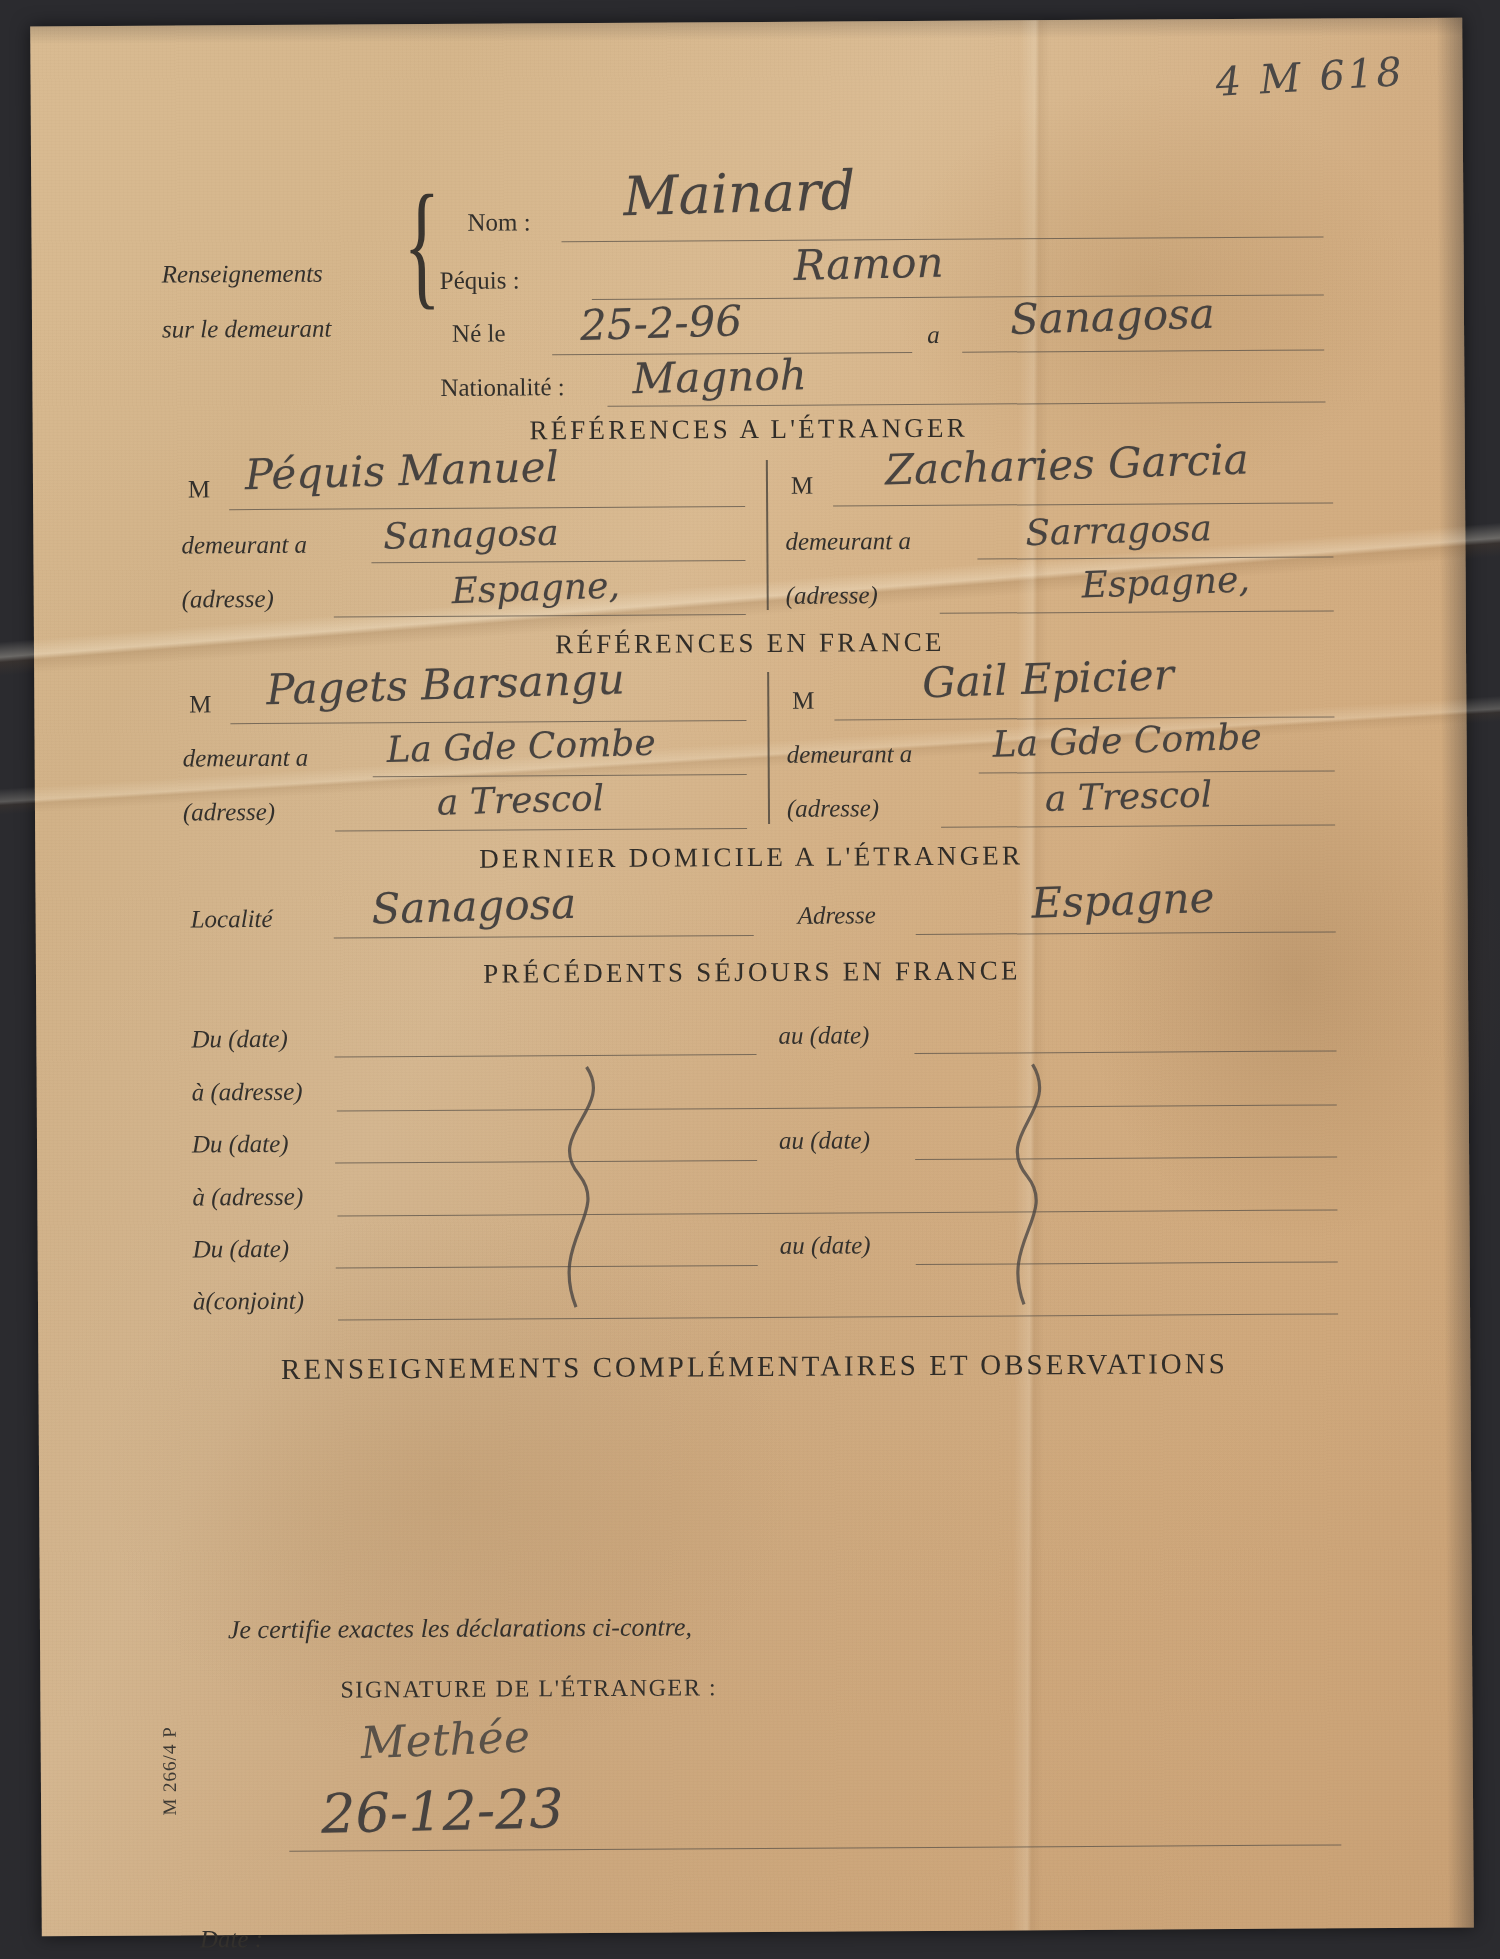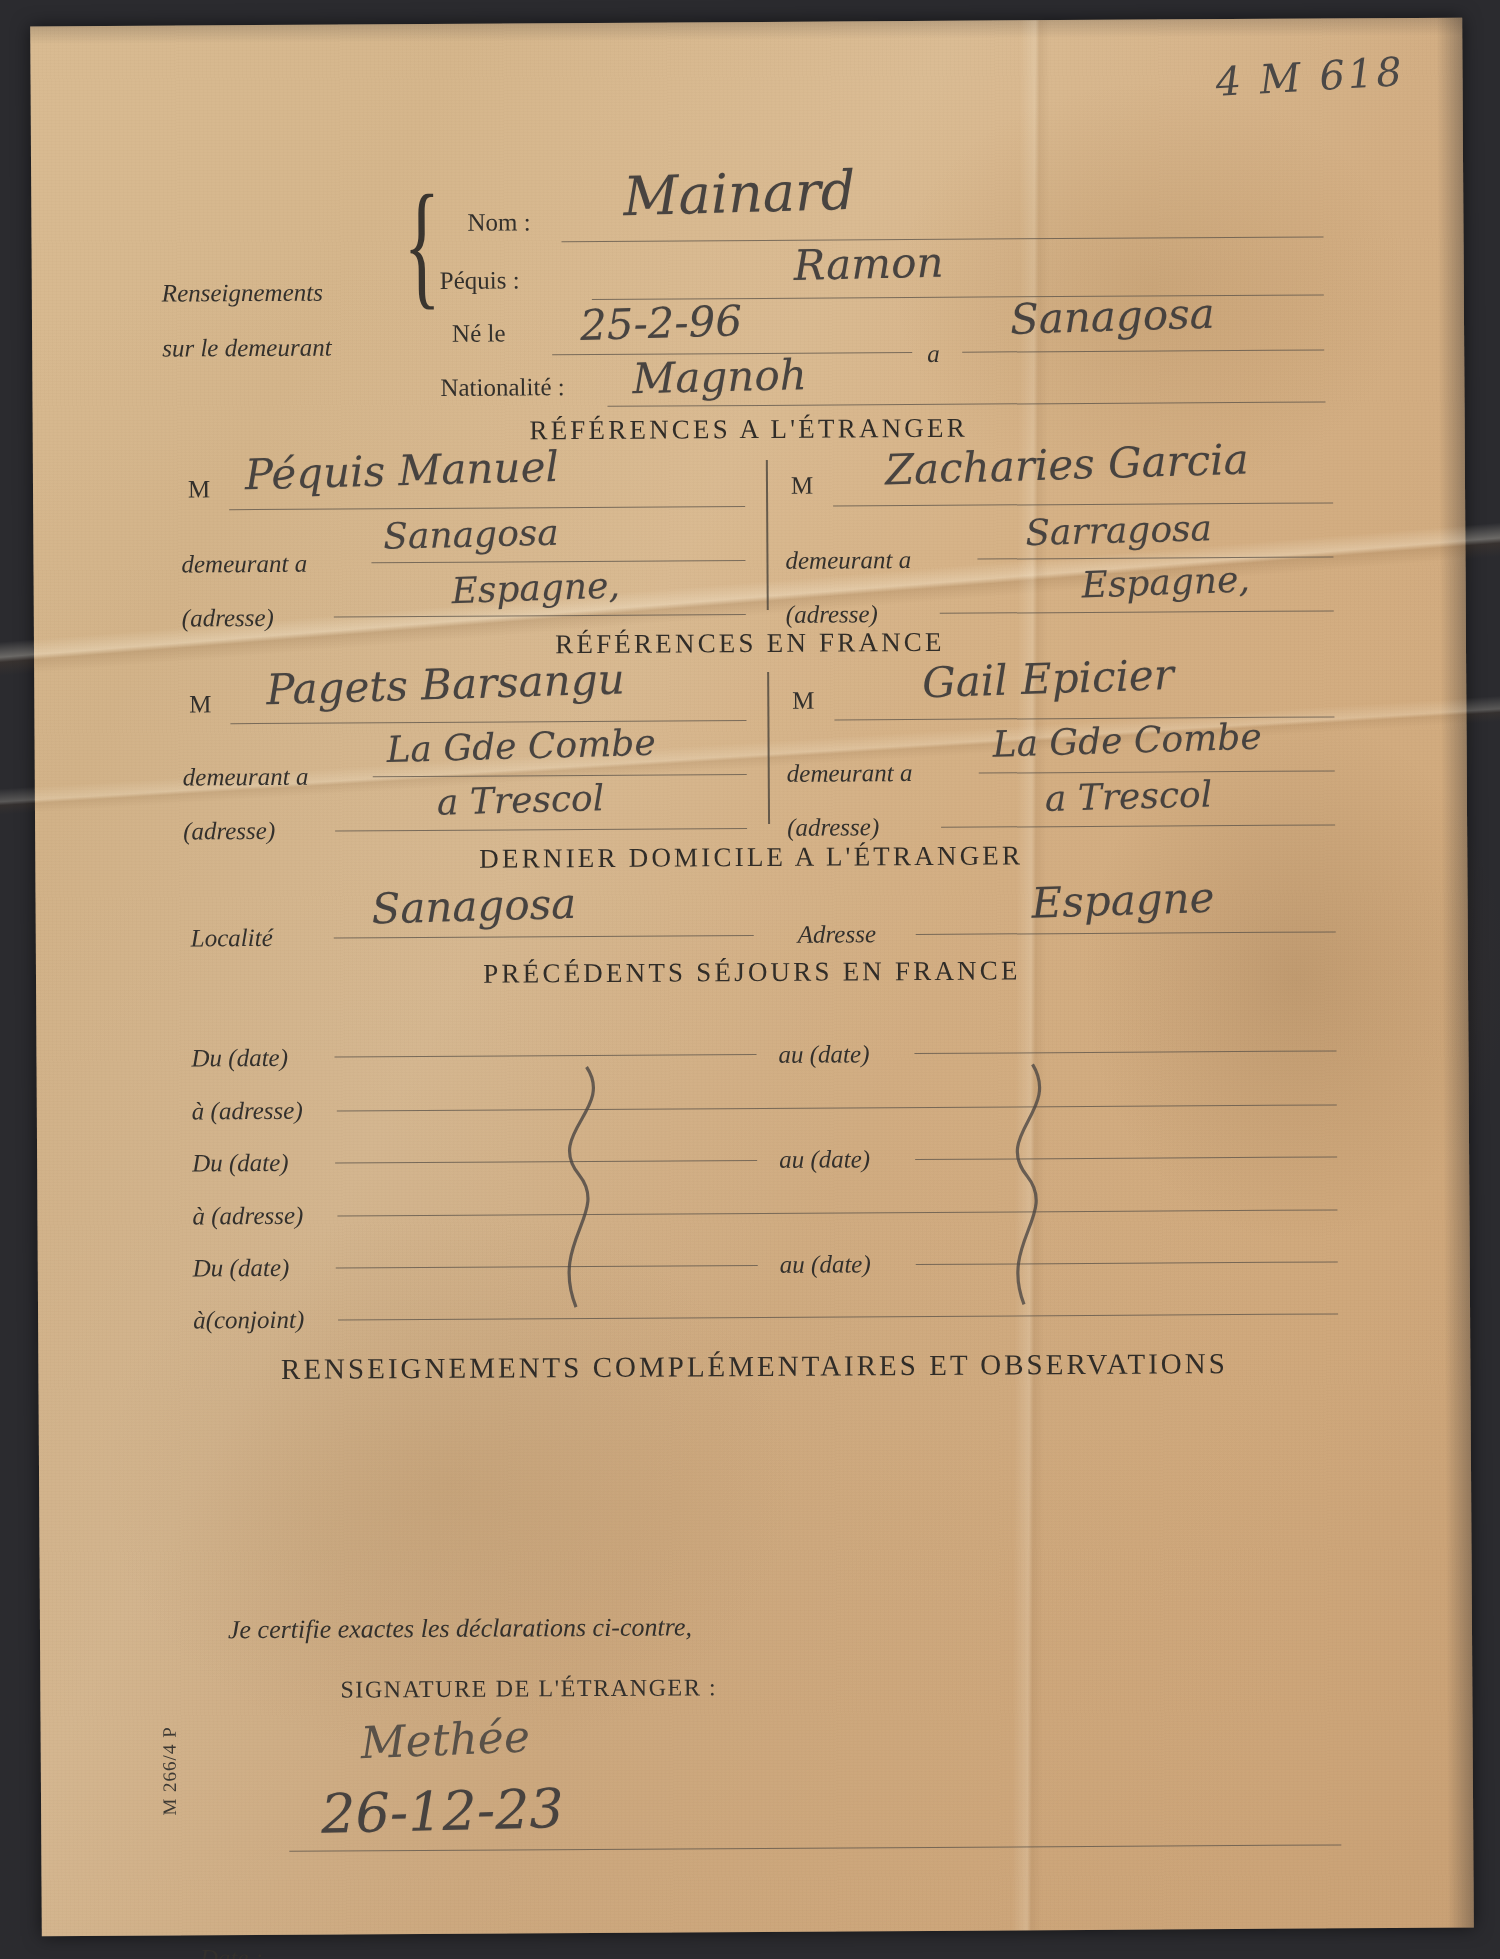--- a/index.html
+++ b/index.html
@@ -77,21 +77,21 @@
   }
 
   
   .printed {
     position: absolute;
     color: #33302c;
     font-family: "Liberation Serif", serif;
     white-space: nowrap;
   }
   .lbl { font-size: 25px; }
-  .lbl-i { font-size: 25px; font-style: italic; margin-top: 19px; }
+  .lbl-i { font-size: 25px; font-style: italic; }
   .section {
     font-size: 27px;
     letter-spacing: 3.2px;
     color: #312d28;
     text-align: center;
     width: 100%;
     left: 0;
   }
   .dotline {
     position: absolute;

